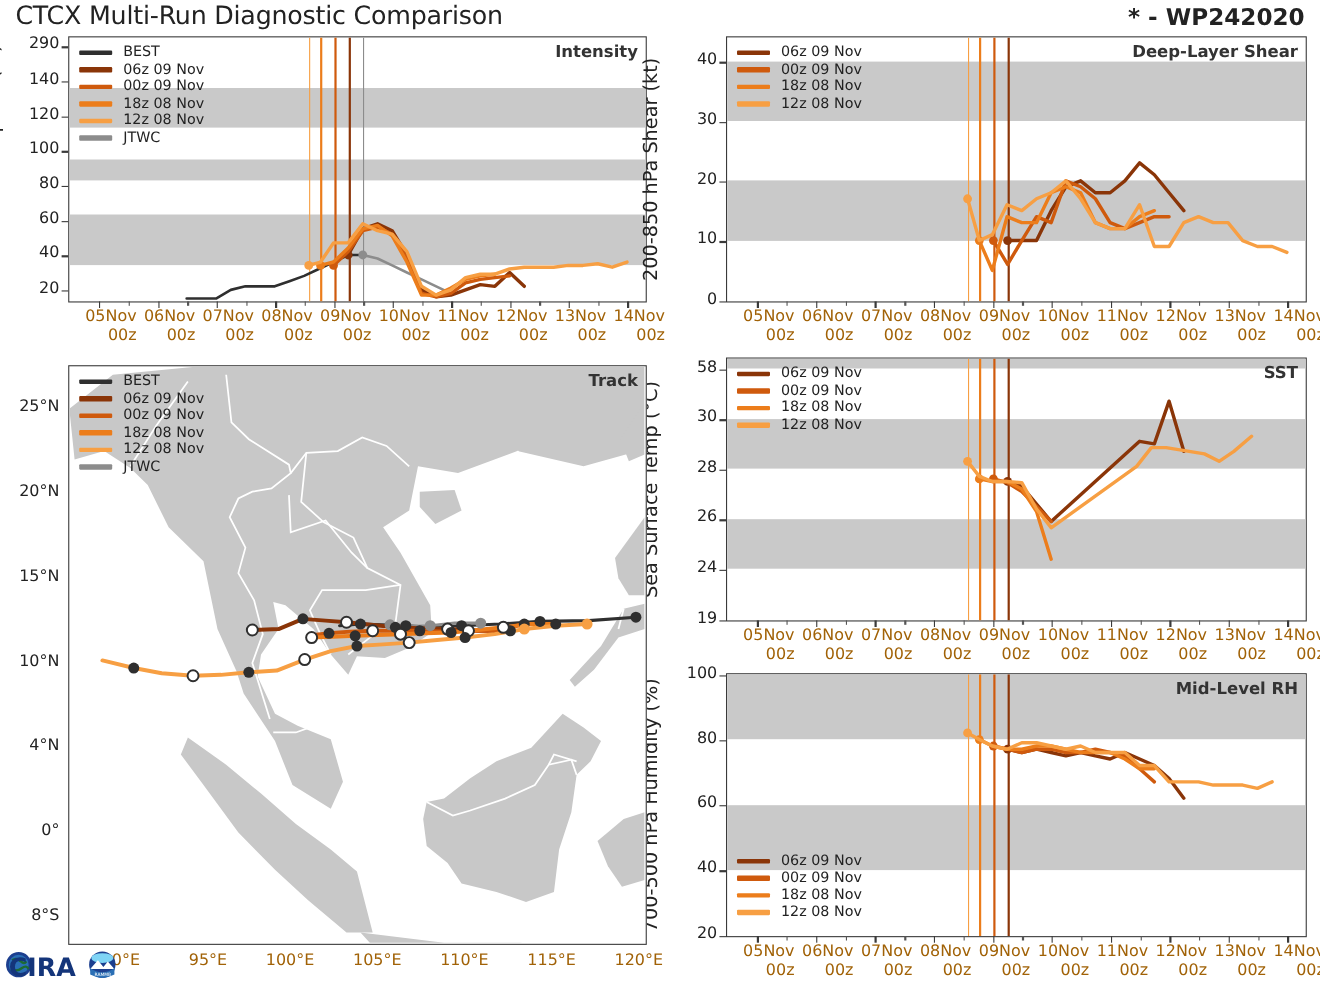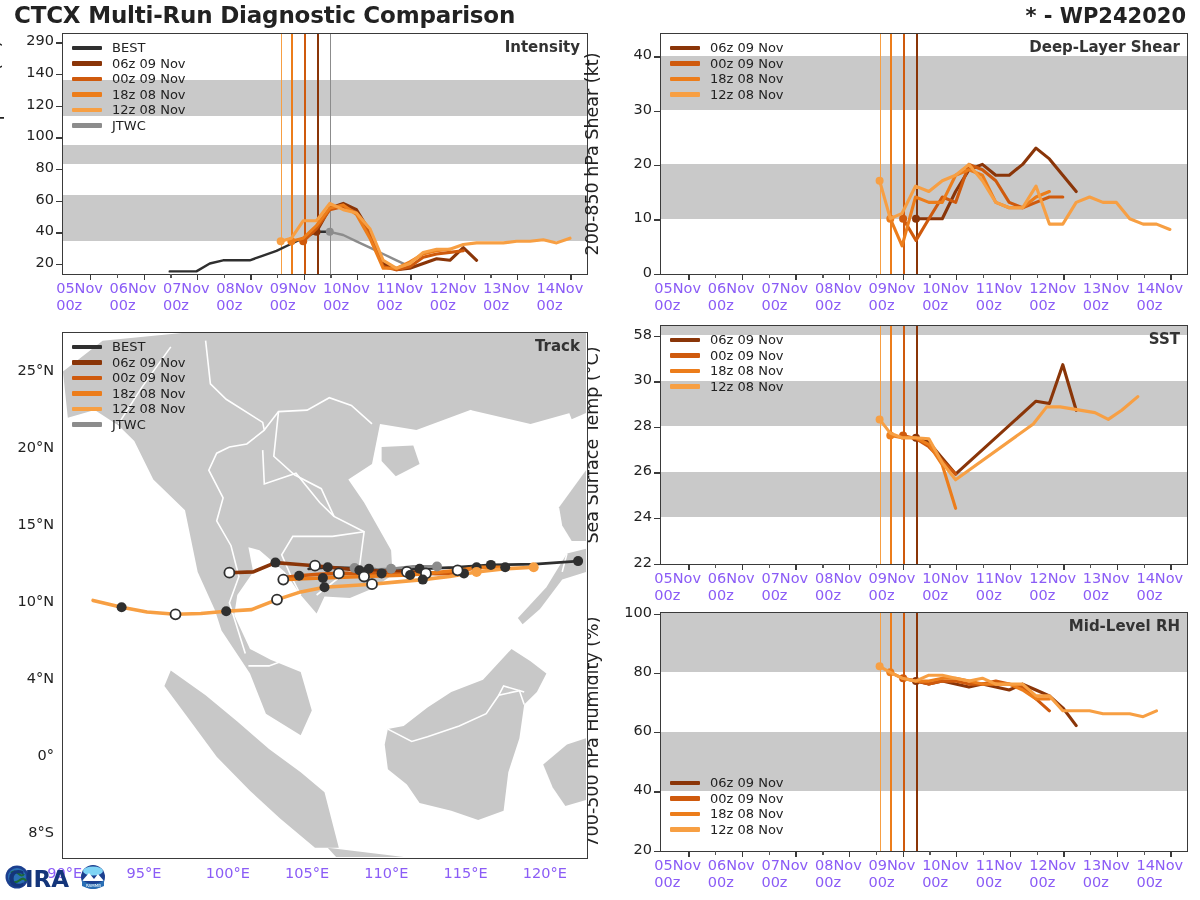--- a/index.html
+++ b/index.html
@@ -1,40 +1,40 @@
 <!DOCTYPE html>
 <html><head>
 <meta charset="utf-8">
 <style>
   html,body{margin:0;padding:0;background:#fff;}
   body{width:1200px;height:900px;font-family:"DejaVu Sans",sans-serif;color:#222;overflow:hidden;position:relative;}
   .root{position:relative;width:1200px;height:900px;}
 
   
-  .main-title{position:absolute;left:14px;top:2px;font-size:23px;font-weight:bold;color:#222;letter-spacing:-.2px;}
+  .main-title{position:absolute;left:14px;top:2px;font-size:23px;font-weight:normal;color:#222;letter-spacing:-.2px;}
   .storm-id{position:absolute;right:14px;top:4px;font-size:21px;font-weight:bold;color:#222;}
 
   
   .panel{position:absolute;box-sizing:border-box;border:1.4px solid #3a3a3a;background:#fff;overflow:hidden;}
   .panel-title{position:absolute;right:7px;top:4px;font-size:15px;font-weight:bold;color:#333;z-index:9;}
   .band{position:absolute;left:0;right:0;background:#c9c9c9;}
   .vline{position:absolute;top:0;bottom:0;width:1.6px;z-index:6;}
   svg.series{position:absolute;left:0;top:0;overflow:visible;z-index:7;}
 
   
   .legend{position:absolute;z-index:12;}
   .leg-row{display:flex;align-items:center;height:15.5px;}
   .leg-swatch{width:30px;height:4.5px;border-radius:1px;margin-right:10px;}
   .leg-label{font-size:13px;color:#222;white-space:nowrap;line-height:1;}
 
   
   .ylab{position:absolute;font-size:17.5px;color:#222;transform-origin:0 0;transform:rotate(-90deg);white-space:nowrap;}
   .ytick{position:absolute;font-size:14.5px;color:#222;text-align:right;white-space:nowrap;}
   .ytickmark{position:absolute;height:1.4px;background:#3a3a3a;}
-  .xtick-lab{position:absolute;font-size:14.5px;color:#8b5cf6;text-align:left;white-space:nowrap;line-height:17px;}
+  .xtick-lab{position:absolute;font-size:14.5px;color:#a16207;text-align:right;white-space:nowrap;line-height:17px;}
   .xtickmark{position:absolute;width:1.3px;background:#3a3a3a;}
   .xtickmark.minor{background:#555;}
 
   
   .mapwrap{overflow:hidden;}
   .map-svg{position:absolute;left:0;top:0;}
   .logo{position:absolute;left:4px;top:856px;width:112px;height:42px;}
 </style>
 </head>
 <body>
@@ -249,21 +249,21 @@
           <div class="leg-row">
             <span class="leg-swatch" style="background: rgb(236, 125, 27);"></span>
             <span class="leg-label">18z 08 Nov</span>
           </div>
           <div class="leg-row">
             <span class="leg-swatch" style="background: rgb(247, 159, 67);"></span>
             <span class="leg-label">12z 08 Nov</span>
           </div>
         </div>
       </div>
-      <div class="ytick" style="left: 606px; width: 46px; top: 553.5px;">22</div>
+      <div class="ytick" style="left: 606px; width: 46px; top: 553.5px;">19</div>
       <div class="ytickmark" style="left: 654px; width: 6px; top: 563.5px;"></div>
       <div class="ytick" style="left: 606px; width: 46px; top: 507.923px;">24</div>
       <div class="ytickmark" style="left: 654px; width: 6px; top: 517.923px;"></div>
       <div class="ytick" style="left: 606px; width: 46px; top: 462.346px;">26</div>
       <div class="ytickmark" style="left: 654px; width: 6px; top: 472.346px;"></div>
       <div class="ytick" style="left: 606px; width: 46px; top: 416.769px;">28</div>
       <div class="ytickmark" style="left: 654px; width: 6px; top: 426.769px;"></div>
       <div class="ytick" style="left: 606px; width: 46px; top: 371.192px;">30</div>
       <div class="ytickmark" style="left: 654px; width: 6px; top: 381.192px;"></div>
       <div class="ytick" style="left: 606px; width: 46px; top: 325.615px;">58</div>

